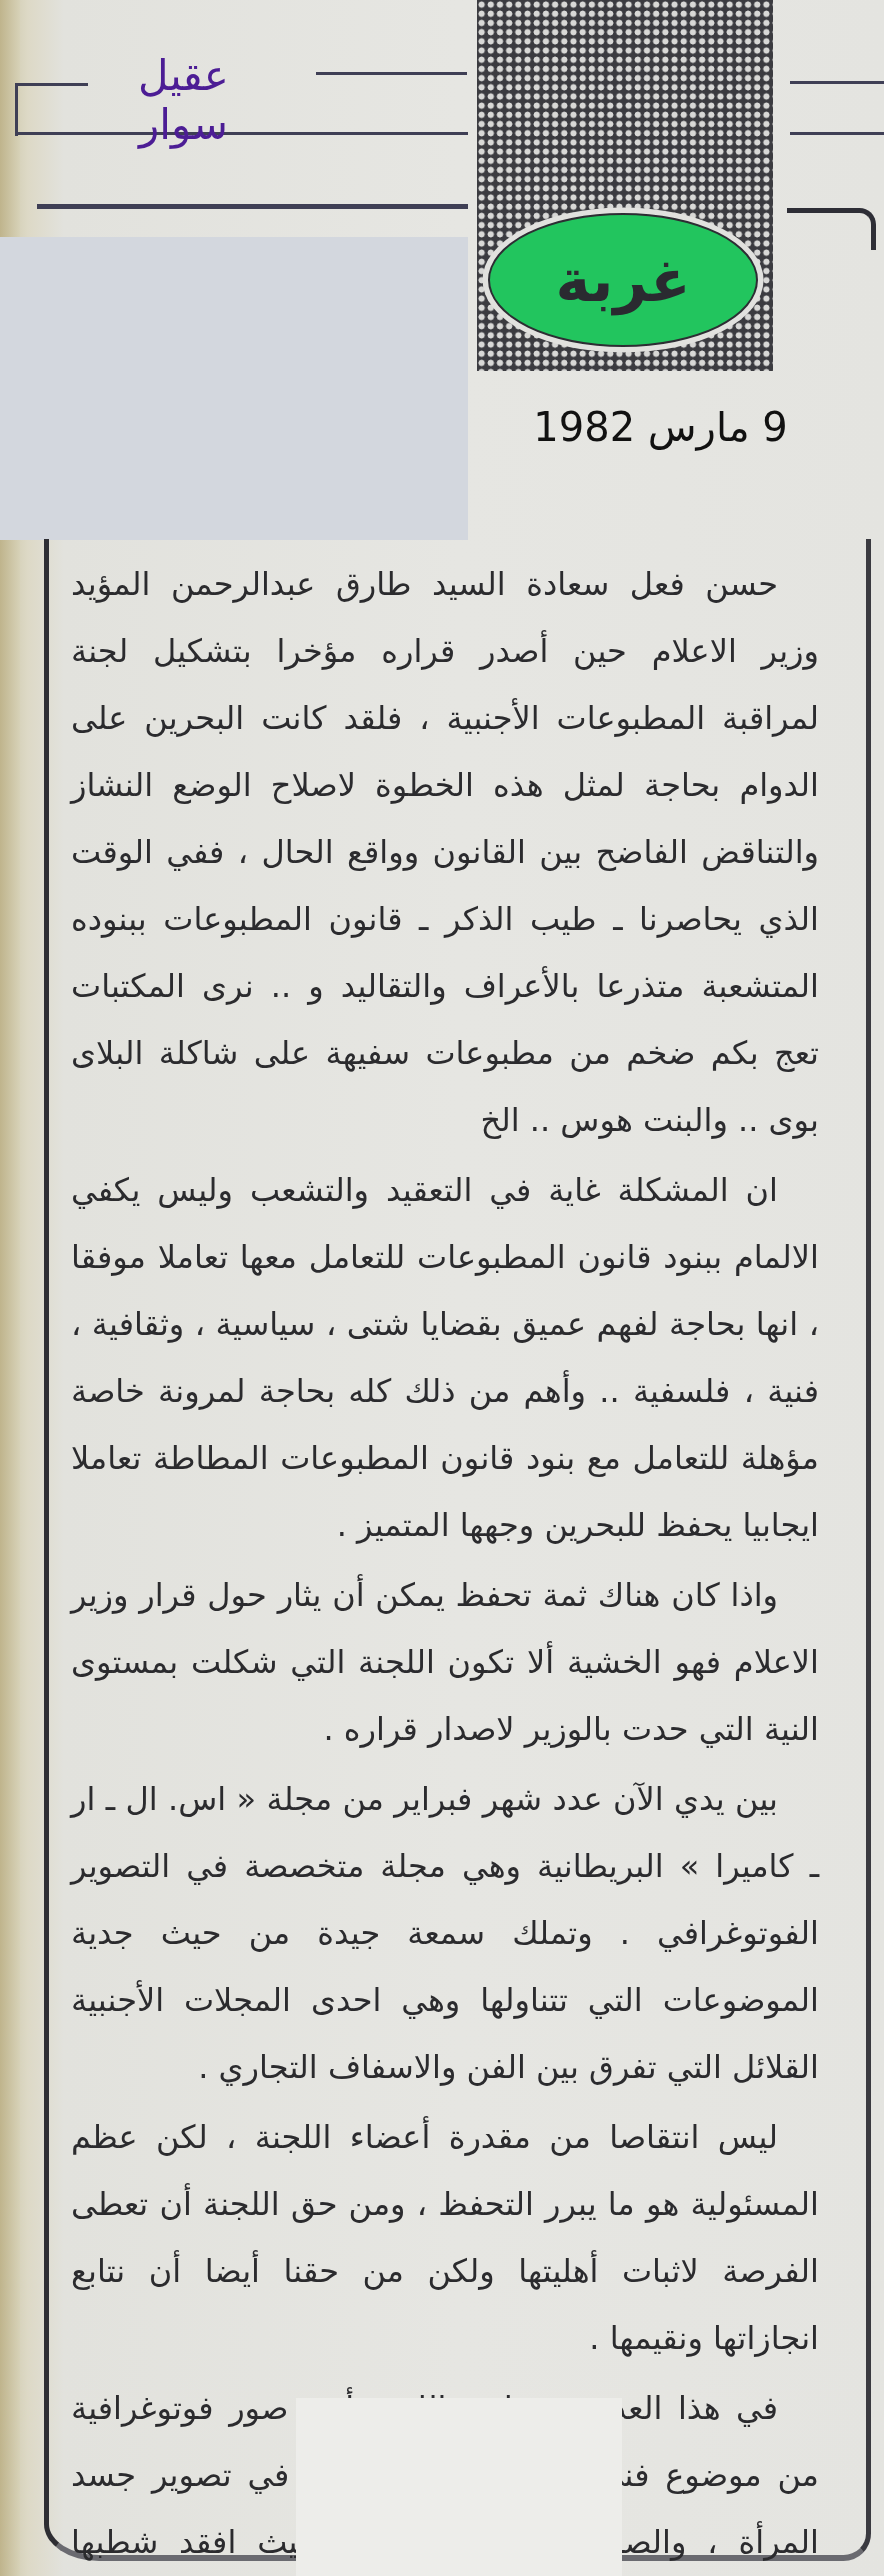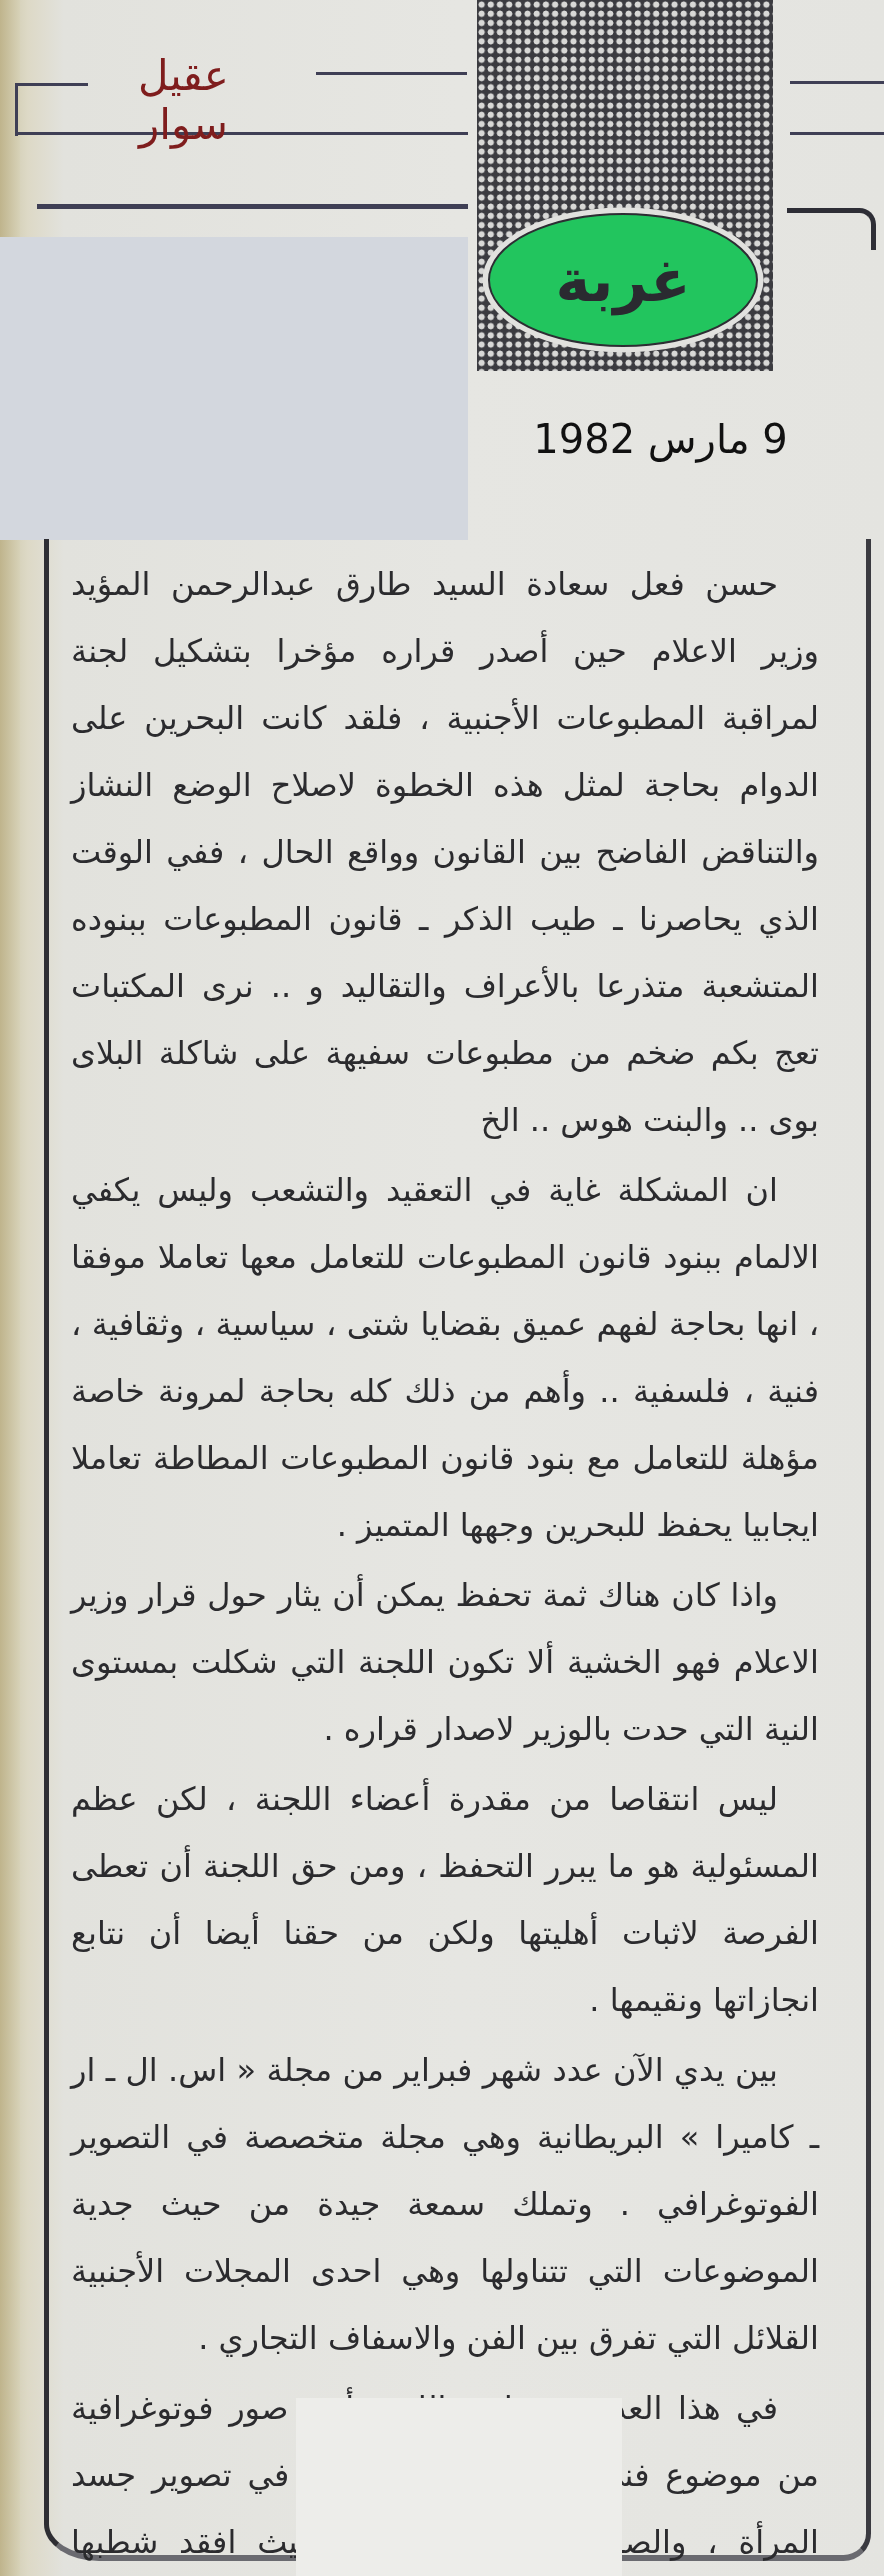--- a/index.html
+++ b/index.html
@@ -14,21 +14,21 @@
   }
   .edge-shadow {
     position:absolute; left:0; top:0; width:20px; height:2576px;
     background:linear-gradient(90deg,#bfb48c,#d7d2b8);
   }
   
   .hdr-line { position:absolute; height:2.8px; background:#3f3f55; }
   .hdr-bracket { position:absolute; left:14.7px; top:83px; width:3.7px; height:53px; background:#3f3f55; }
   .author {
     position:absolute; left:92px; top:51px; width:183px; text-align:center;
-    font-size:42px; color:#7f1d1d; direction:rtl;
+    font-size:42px; color:#4c1d95; direction:rtl;
   }
   
   .halftone {
     position:absolute; left:477px; top:0; width:296px; height:371px;
     background-color:#3b3b40;
     background-image:radial-gradient(circle,#d8d8d6 2.9px,transparent 3.5px);
     background-size:9.2px 9.2px;
   }
   .logo-oval {
     position:absolute; left:488px; top:213px; width:266px; height:130px;
@@ -48,21 +48,20 @@
     border-top-right-radius:16.5px;
   }
   .grey-box {
     position:absolute; left:0; top:237px; width:468px; height:303px;
     background:#d3d7de;
   }
   .date {
     position:absolute; left:514px; top:404px; width:293px; text-align:center;
     font-size:40px; color:#111; direction:rtl;
     font-family:"DejaVu Sans", sans-serif;
-    margin-top:12px;
   }
   
   .frame {
     position:absolute; left:44px; top:539px; width:827px; height:2022px;
     border-left:5.5px solid #2e2e33; border-right:5.5px solid #3a3a40;
     border-bottom:6.4px solid #6a6a70;
     border-bottom-left-radius:55px 37px; border-bottom-right-radius:27.5px;
     box-sizing:border-box;
   }
   .body-text {
@@ -102,20 +101,20 @@
 <div class="grey-box"></div>
 
 <div class="date">9 مارس 1982</div>
 
 <div class="frame"></div>
 
 <div class="body-text">
   <p>حسن فعل سعادة السيد طارق عبدالرحمن المؤيد وزير الاعلام حين أصدر قراره مؤخرا بتشكيل لجنة لمراقبة المطبوعات الأجنبية ، فلقد كانت البحرين على الدوام بحاجة لمثل هذه الخطوة لاصلاح الوضع النشاز والتناقض الفاضح بين القانون وواقع الحال ، ففي الوقت الذي يحاصرنا ـ طيب الذكر ـ قانون المطبوعات ببنوده المتشعبة متذرعا بالأعراف والتقاليد و .. نرى المكتبات تعج بكم ضخم من مطبوعات سفيهة على شاكلة البلاى بوى .. والبنت هوس .. الخ</p>
   <p>ان المشكلة غاية في التعقيد والتشعب وليس يكفي الالمام ببنود قانون المطبوعات للتعامل معها تعاملا موفقا ، انها بحاجة لفهم عميق بقضايا شتى ، سياسية ، وثقافية ، فنية ، فلسفية .. وأهم من ذلك كله بحاجة لمرونة خاصة مؤهلة للتعامل مع بنود قانون المطبوعات المطاطة تعاملا ايجابيا يحفظ للبحرين وجهها المتميز .</p>
   <p>واذا كان هناك ثمة تحفظ يمكن أن يثار حول قرار وزير الاعلام فهو الخشية ألا تكون اللجنة التي شكلت بمستوى النية التي حدت بالوزير لاصدار قراره .</p>
+  <p>بين يدي الآن عدد شهر فبراير من مجلة « اس. ال ـ ار ـ كاميرا » البريطانية وهي مجلة متخصصة في التصوير الفوتوغرافي . وتملك سمعة جيدة من حيث جدية الموضوعات التي تتناولها وهي احدى المجلات الأجنبية القلائل التي تفرق بين الفن والاسفاف التجاري .</p>
   <p>ليس انتقاصا من مقدرة أعضاء اللجنة ، لكن عظم المسئولية هو ما يبرر التحفظ ، ومن حق اللجنة أن تعطى الفرصة لاثبات أهليتها ولكن من حقنا أيضا أن نتابع انجازاتها ونقيمها .</p>
-  <p>بين يدي الآن عدد شهر فبراير من مجلة « اس. ال ـ ار ـ كاميرا » البريطانية وهي مجلة متخصصة في التصوير الفوتوغرافي . وتملك سمعة جيدة من حيث جدية الموضوعات التي تتناولها وهي احدى المجلات الأجنبية القلائل التي تفرق بين الفن والاسفاف التجاري .</p>
   <p>في هذا العدد ، شطبت اللجنة أربع صور فوتوغرافية من موضوع فني يتناول تكنيك الاضاءة في تصوير جسد المرأة ، والصور المشطوبة مهمة بحيث افقد شطبها الموضوع قيمته . وفي الوقت ذاته لا زالت المكتبات تعج بعشرات الصور الخليعة والمجلات المليئة بالاعلانات عن أفلام جنسية وعناوينها للحصول عليها بالمراسلة .</p>
 
 </div>
 
 <div class="white-patch"></div>
 
 
 </body></html>

